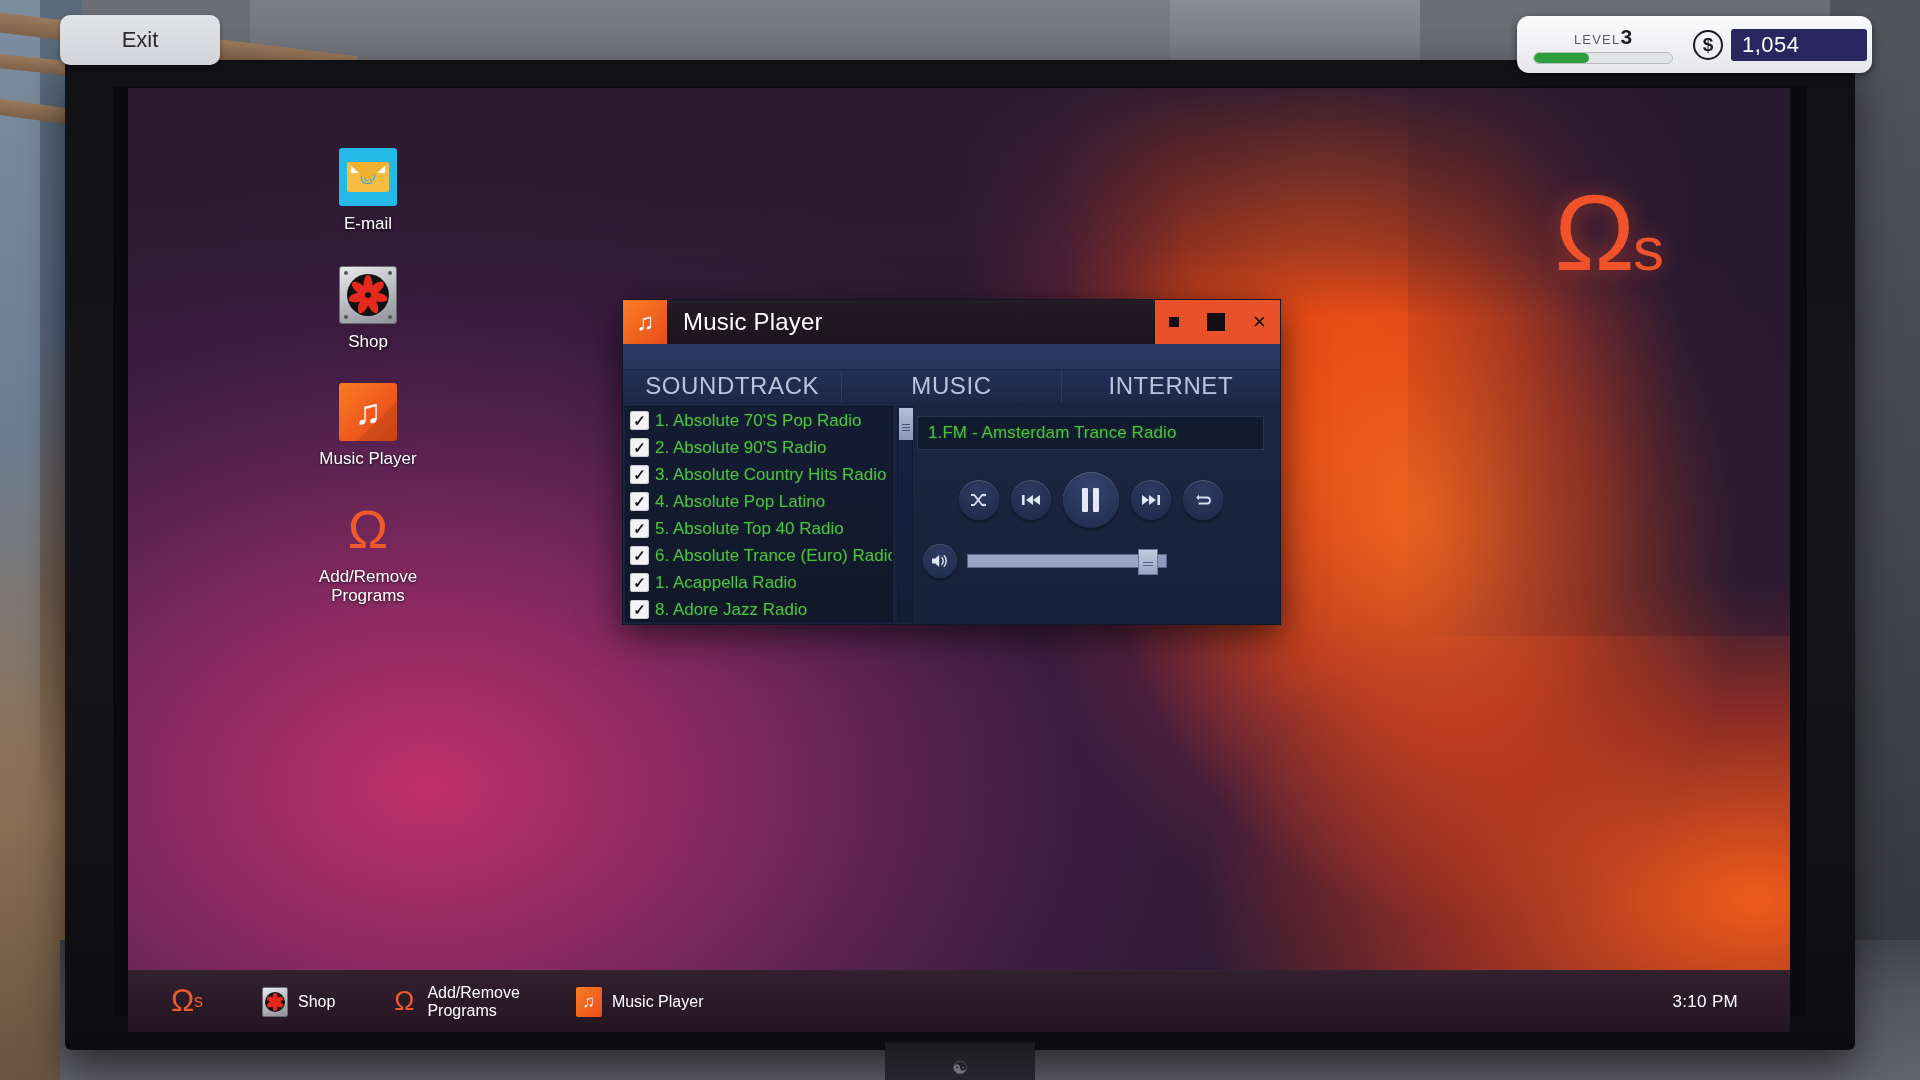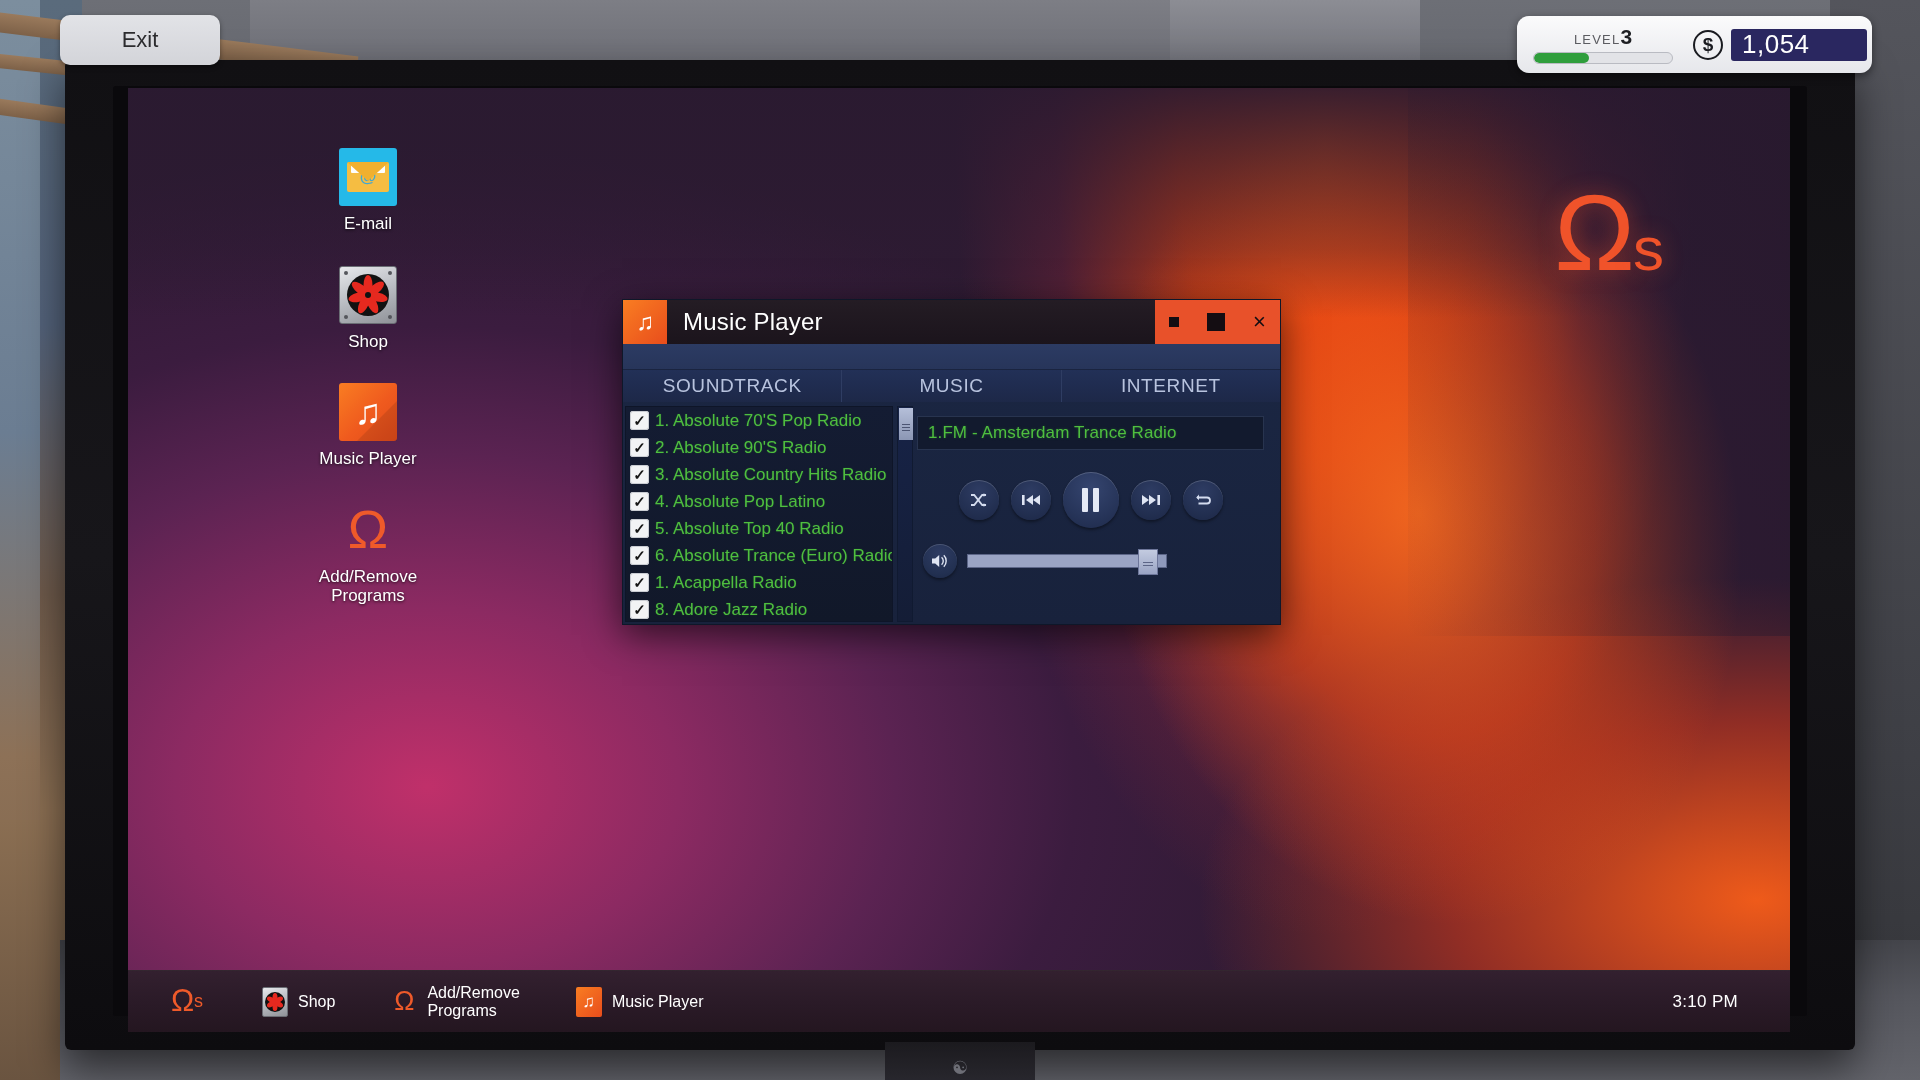--- a/index.html
+++ b/index.html
@@ -255,21 +255,21 @@
   .mp-strip {
     height: 26px;
     background: linear-gradient(180deg, #2c3b63 0%, #27355a 100%);
     border-bottom: 1px solid #1a2440;
   }
   .mp-tabs {
     display:flex; height: 32px; background: #1e2a4a;
   }
   .mp-tab {
     flex: 1; display:flex; align-items:center; justify-content:center;
-    color:#b8c3de; font-size: 19px; letter-spacing:.6px; cursor:pointer;
+    color:#b8c3de; font-size: 24px; letter-spacing:.6px; cursor:pointer;
     border-right: 1px solid #2f3d63; background: linear-gradient(180deg,#223057 0%, #1d2848 100%);
   }
   .mp-tab:last-child { border-right: none; }
 
   .mp-body { display:flex; height: 224px; }
   .mp-list-wrap { position: relative; width: 276px; padding: 4px 0 0 2px; }
   .mp-list {
     position: relative; width: 268px; height: 216px; overflow: hidden;
     background: linear-gradient(180deg, #141c33 0%, #111829 100%);
     border: 1px solid #0e1528;
@@ -384,21 +384,21 @@
   .hud-bar-fill { height: 100%; background: linear-gradient(180deg,#3db34a 0%, #259a33 100%); border-radius: 7px; }
   .hud-money { display:flex; align-items:center; gap: 8px; margin-left: 6px; }
   .hud-coin {
     width: 30px; height: 30px; border-radius: 50%;
     border: 2.5px solid #1a1b20; color:#1a1b20; font-size: 19px; font-weight: bold;
     display:flex; align-items:center; justify-content:center; line-height:1;
   }
   .hud-amount {
     min-width: 136px; height: 32px; background:#2a2760; border-radius: 3px;
     display:flex; align-items:center; padding-left: 11px;
-    color:#fff; font-size: 26px; letter-spacing:.5px;
+    color:#fff; font-size: 22px; letter-spacing:.5px;
   }
 </style>
 </head>
 <body>
 
 <div id="stage">
 
   <div class="room">
     <div class="room-panel-top"></div>
     <div class="room-panel-topright"></div>

